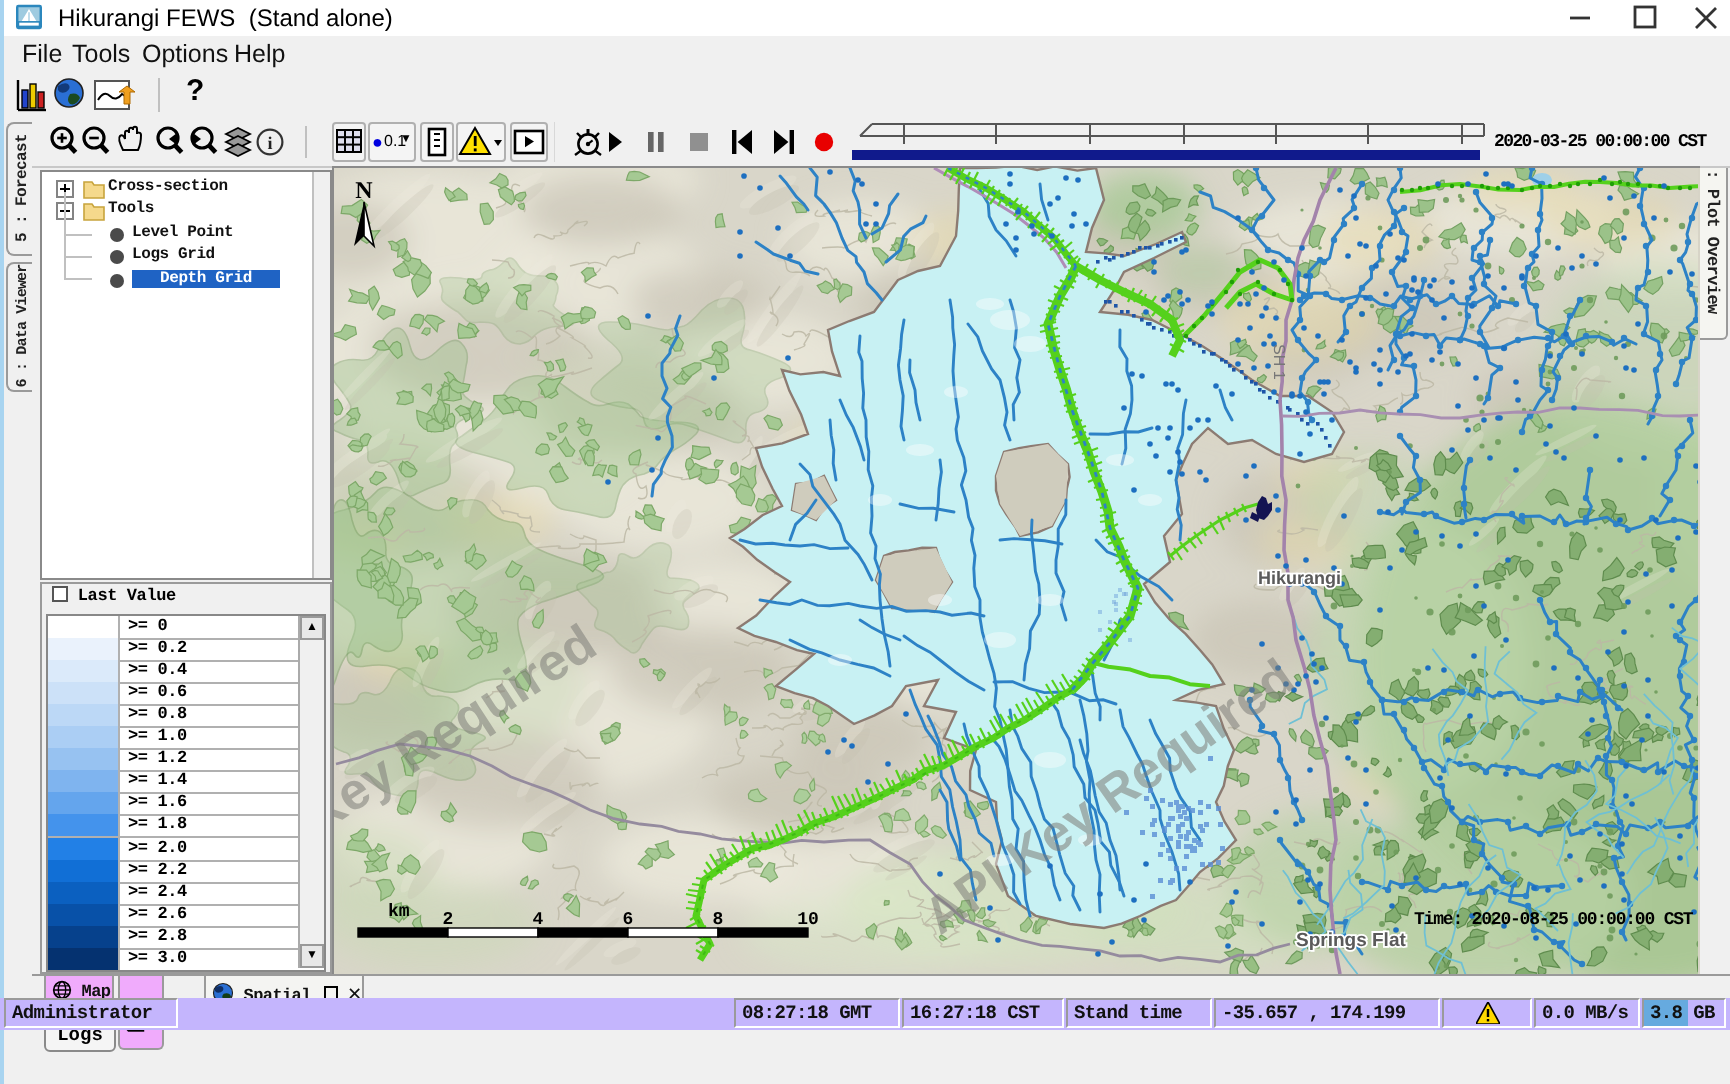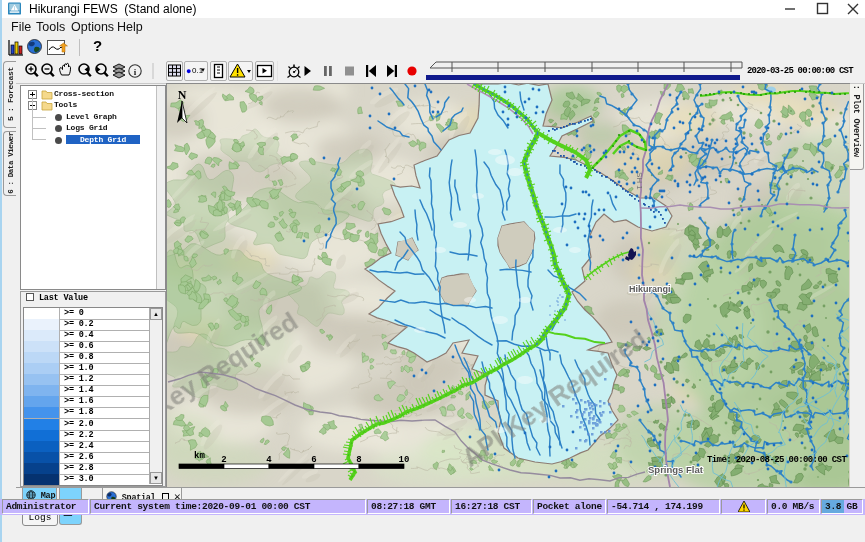--- a/index.html
+++ b/index.html
@@ -17,22 +17,22 @@
 .tbtn{position:absolute;top:2px;height:20px;border:1px solid #b0b0b0;border-radius:2px;background:#f4f4f4}
 #treepanel{position:absolute;left:20px;top:85px;width:146px;height:205px;background:#fff;border:1px solid #8a8a8a}
 .trow{position:absolute;left:7px;height:11px;font-family:"Liberation Mono",monospace;font-weight:bold;font-size:8px;color:#111;white-space:nowrap;letter-spacing:-0.2px}
 #legendbox{position:absolute;left:20px;top:291px;width:146px;height:196px;background:#f0f0f0;border:1px solid #9a9a9a}
 #lvrow{position:absolute;left:2px;top:1px;width:140px;height:13px;font-family:"Liberation Mono",monospace;font-weight:bold;font-size:8.5px;letter-spacing:-0.2px}
 #ltable{position:absolute;left:2px;top:15px;width:140px;height:179px;background:#fff;border:1px solid #888;overflow:hidden}
 .lrow{position:absolute;left:0;width:138px;height:12px;border-bottom:1px solid #b0b0b0;font-family:"Liberation Mono",monospace;font-weight:bold;font-size:8.5px;letter-spacing:-0.2px}
 .lsw{position:absolute;left:0;top:0;width:36px;height:11px;border-right:1px solid #b0b0b0}
 .ltx{position:absolute;left:40px;top:0px}
 #map{position:absolute;left:166px;top:83px;width:684px;height:405px;background:#d7d4c7;overflow:hidden;border:1px solid #8a8a8a;border-right:none}
-.btab{position:absolute;top:488px;height:17px;background:#7dd3fc;border:1px solid #9a9a9a;border-top:none;border-radius:0 0 3px 3px;font-family:"Liberation Mono",monospace;font-weight:bold;font-size:8.5px;color:#111;letter-spacing:-0.3px;white-space:nowrap;overflow:hidden}
-#logsbtn{position:absolute;left:22px;top:509px;width:36px;height:17px;background:#f5f5f5;border:1px solid #8a8a8a;border-radius:3px;font-family:"Liberation Mono",monospace;font-weight:normal;font-size:9.5px;text-align:center;line-height:15px}
+.btab{position:absolute;top:488px;height:17px;background:#f0abfc;border:1px solid #9a9a9a;border-top:none;border-radius:0 0 3px 3px;font-family:"Liberation Mono",monospace;font-weight:bold;font-size:8.5px;color:#111;letter-spacing:-0.3px;white-space:nowrap;overflow:hidden}
+#logsbtn{position:absolute;left:22px;top:509px;width:36px;height:17px;background:#f5f5f5;border:1px solid #8a8a8a;border-radius:3px;font-family:"Liberation Mono",monospace;font-weight:bold;font-size:9.5px;text-align:center;line-height:15px}
 #statusbar{position:absolute;left:0;top:499px;width:865px;height:16px;background:#c4b5fd}
 .scell{position:absolute;top:0;height:15px;border:1px solid #9a9a9a;border-bottom-color:#fff;border-right-color:#fff;font-family:"Liberation Mono",monospace;font-weight:bold;font-size:9.5px;color:#111;padding:1px 3px;white-space:nowrap;overflow:hidden;letter-spacing:-0.3px}
 #leftedge{position:absolute;left:0;top:0;width:2px;height:542px;background:#a8d4f0}
 #leftstrip{position:absolute;left:3px;top:59px;width:13px;height:483px;background:#f0f0f0}
 #tabline{position:absolute;left:16px;top:487px;width:849px;height:1px;background:#9a9a9a}
 </style></head>
 <body>
 <div id="win">
 <div id="menubar">
  <span class="mitem" style="left:8px">File</span>
@@ -241,21 +241,21 @@
           <svg width="12" height="11" style="position:absolute;top:0px" viewBox="0 0 12 11">
             <path d="M1 2 L5 2 L6 3.5 L11 3.5 L11 10 L1 10 Z" fill="#f5d98c" stroke="#c8a43c" stroke-width="0.8"></path>
           </svg>
         </span>
         <span style="position:absolute;left:26px">Tools</span>
       </div>
 <div class="trow" style="top:26px">
         <span style="position:absolute;left:27px">
           <span style="position:absolute;top:2px;width:7px;height:7px;border-radius:50%;background:#4a4a4a"></span>
         </span>
-        <span style="position:absolute;left:38px">Level Graph</span>
+        <span style="position:absolute;left:38px">Level Point</span>
       </div>
 <div class="trow" style="top:37px">
         <span style="position:absolute;left:27px">
           <span style="position:absolute;top:2px;width:7px;height:7px;border-radius:50%;background:#4a4a4a"></span>
         </span>
         <span style="position:absolute;left:38px">Logs Grid</span>
       </div>
 <div class="trow" style="top:49px">
         <span style="position:absolute;left:27px">
           <span style="position:absolute;top:2px;width:7px;height:7px;border-radius:50%;background:#4a4a4a"></span>
@@ -2746,25 +2746,24 @@
         <rect x="11" y="7" width="3" height="8" fill="#cc2222"></rect>
       </svg> Graph</div>
 <div class="btab" style="left:102px;width:80px;padding:2px 3px;background:#f4f4f2"><svg width="11" height="11" viewBox="0 0 15 15" style="vertical-align:-2px">
         <circle cx="7.5" cy="7.5" r="6.5" fill="#2a6fd4" stroke="#222" stroke-width="0.8"></circle>
         <path d="M2 4 Q5 2 7 3 Q9 5 6 7 Q3 8 2 6 Z" fill="#0e2e66"></path>
         <path d="M8 8 Q12 7 13 10 Q11 13 8 12 Q6 10 8 8 Z" fill="#143c14"></path>
       </svg> Spatial <span style="display:inline-block;width:7px;height:7px;border:1.4px solid #000;vertical-align:0px;margin-left:2px"></span> <span style="font-size:11px;vertical-align:0px">✕</span></div>
 <div id="logsbtn">Logs</div>
 <div id="statusbar">
  <div class="scell" style="left:2px;width:87px">Administrator</div>
- <div class="scell" style="left:90px;width:276px">Current system time:2020-09-01 00:00 CST</div>
  <div class="scell" style="left:367px;width:83px">08:27:18 GMT</div>
  <div class="scell" style="left:451px;width:81px">16:27:18 CST</div>
- <div class="scell" style="left:533px;width:73px">Pocket alone</div>
- <div class="scell" style="left:607px;width:113px">-54.714 , 174.199</div>
+ <div class="scell" style="left:533px;width:73px">Stand time</div>
+ <div class="scell" style="left:607px;width:113px">-35.657 , 174.199</div>
  <div class="scell" style="left:721px;width:45px;text-align:center"><svg width="12" height="11" viewBox="0 0 12 11" style="vertical-align:-1px">
           <path d="M6 0 L12 11 L0 11 Z" fill="#ffd700" stroke="#000" stroke-width="0.8"></path>
           <rect x="5.4" y="3.5" width="1.2" height="4" fill="#000"></rect>
           <rect x="5.4" y="8.5" width="1.2" height="1.2" fill="#000"></rect>
         </svg></div>
  <div class="scell" style="left:767px;width:53px">0.0 MB/s</div>
  <div class="scell" style="left:821px;width:42px"><div style="position:absolute;left:0;top:0;width:22px;height:13px;background:#66aadf"></div><span style="position:relative">3.8 GB</span></div>
 </div>
 </div>
 </body></html>

